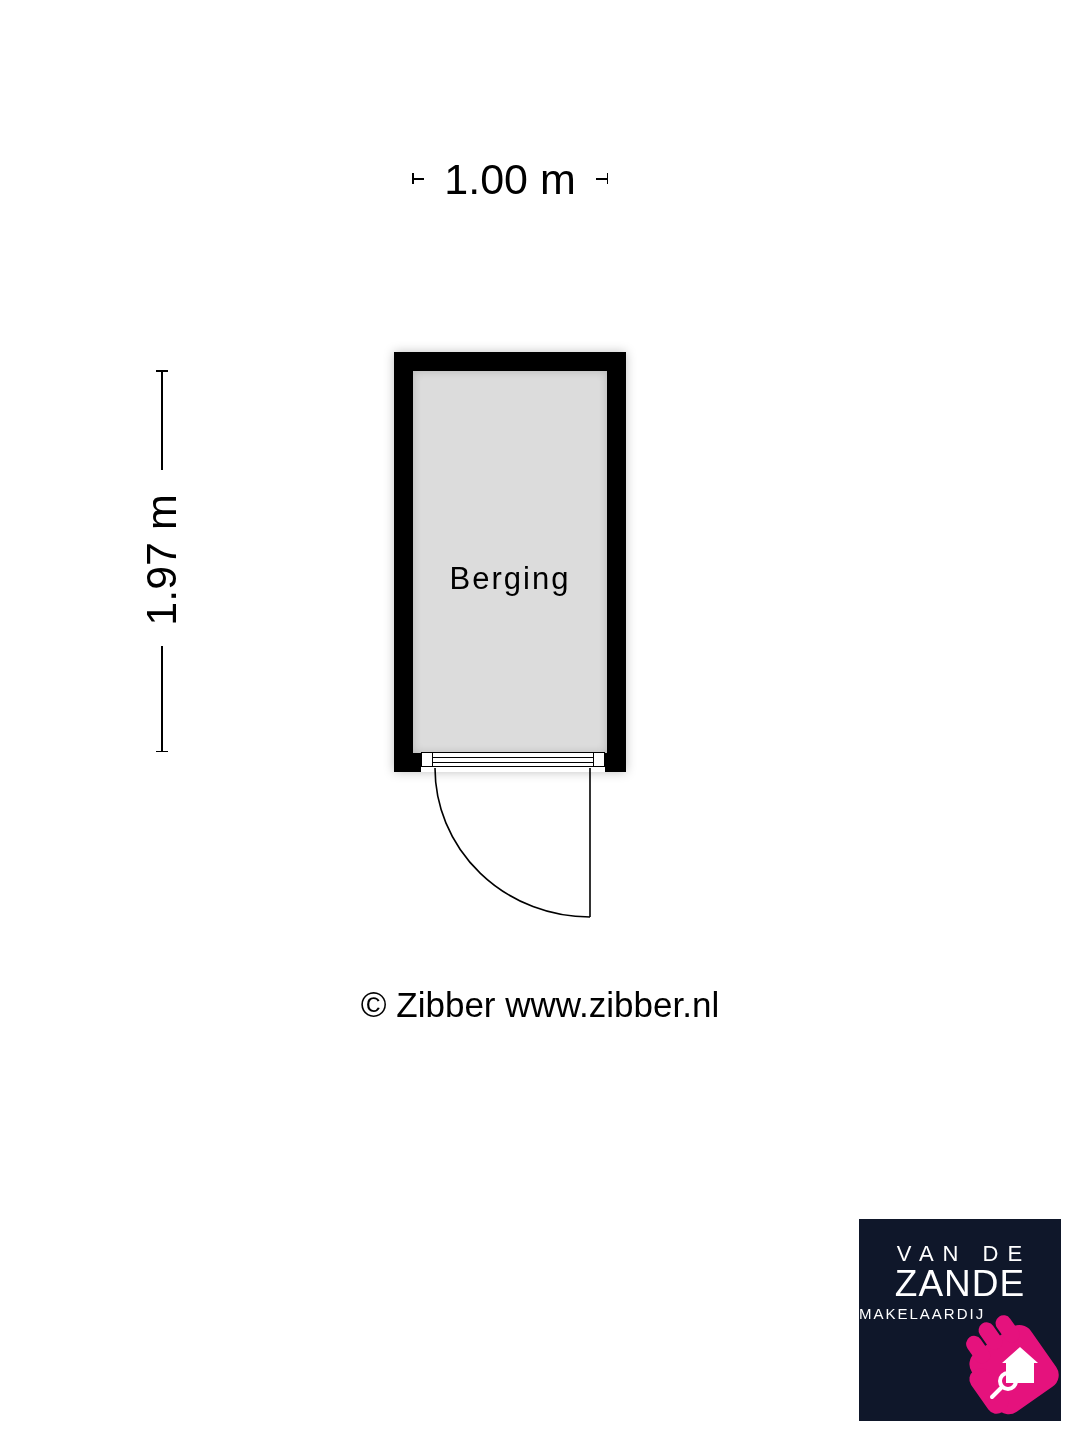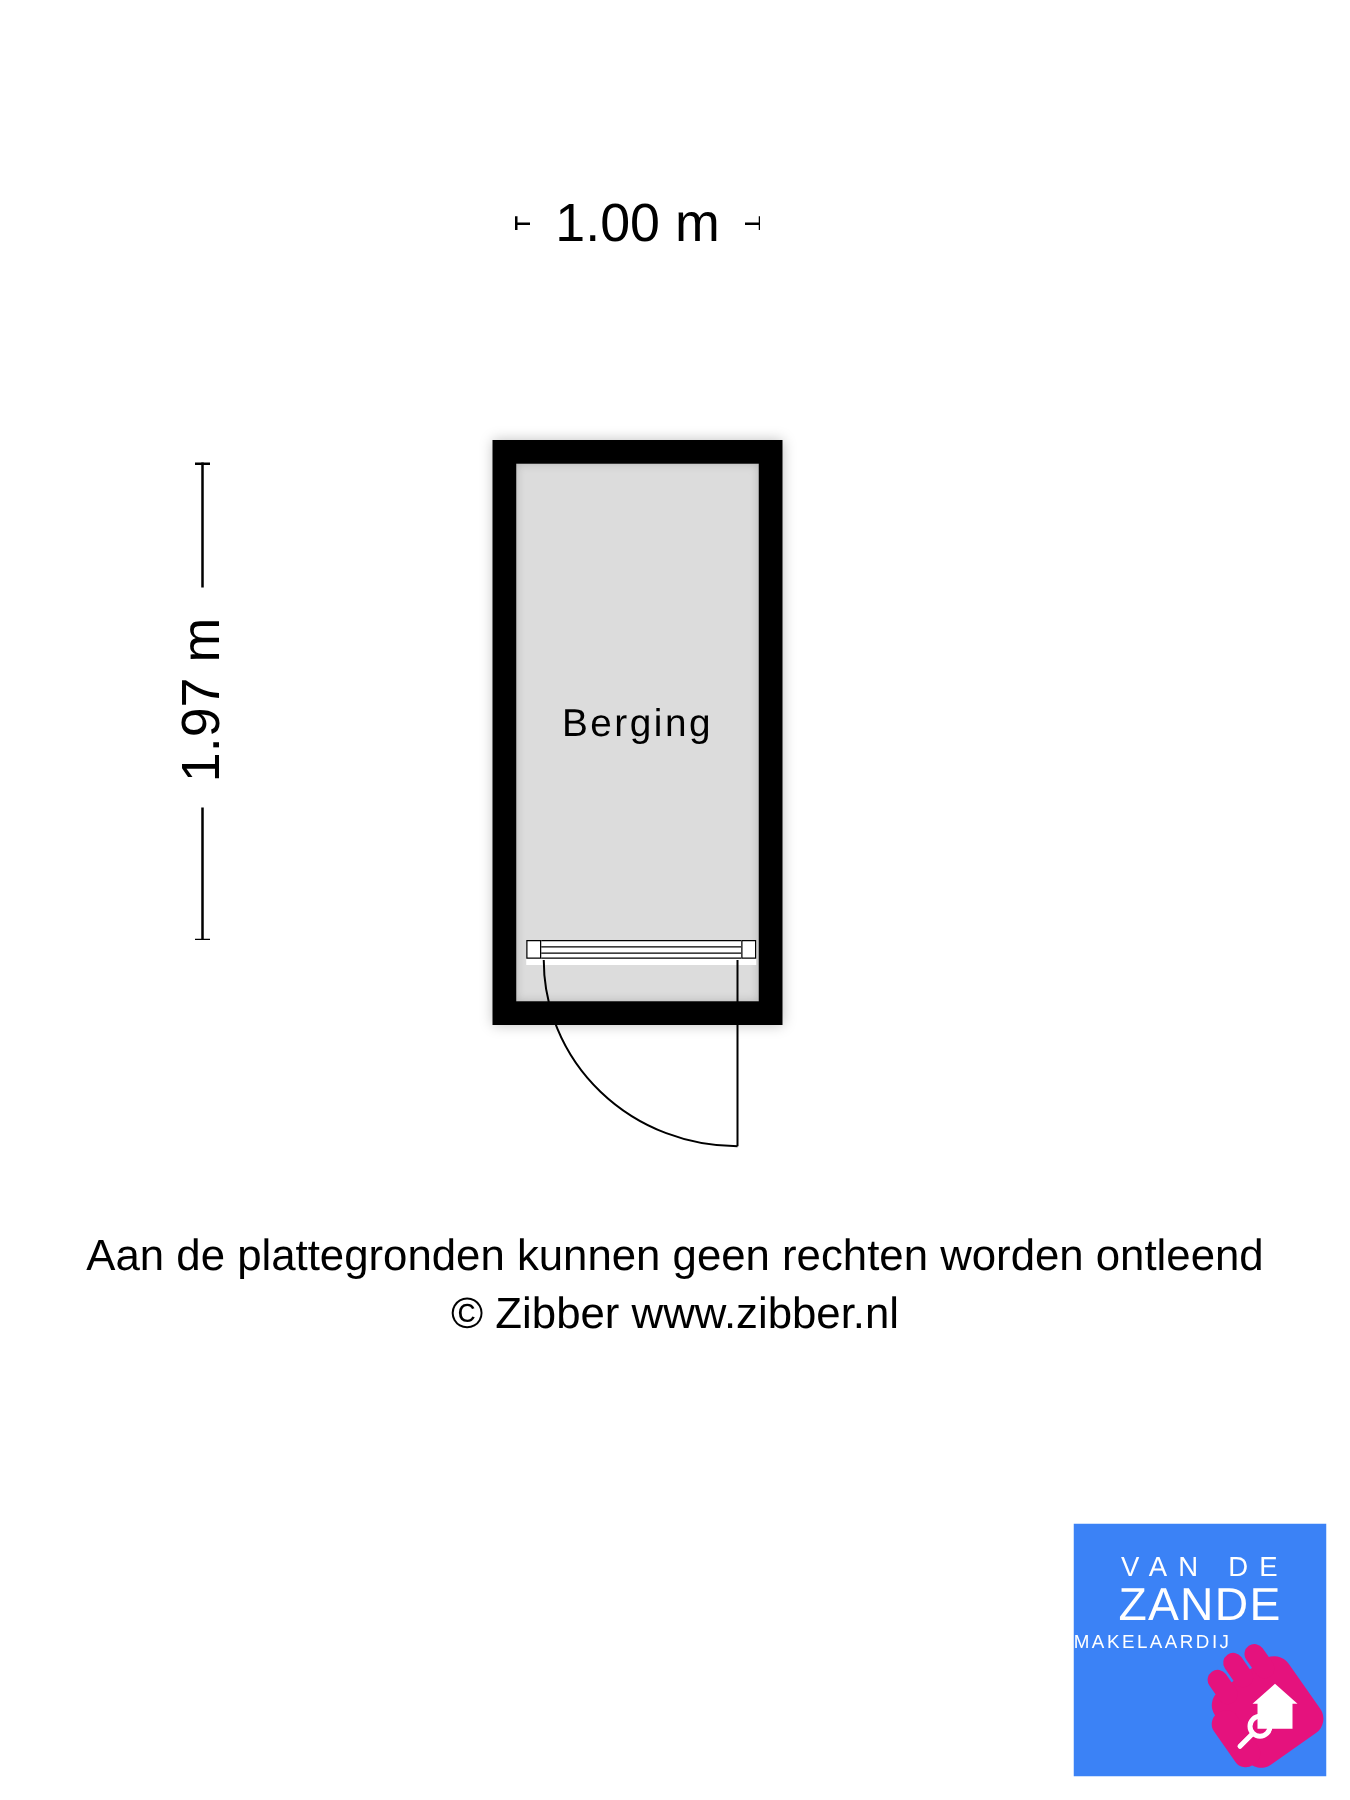--- a/index.html
+++ b/index.html
@@ -51,21 +51,21 @@
     .dim-height .cap.top { top: 0; }
     .dim-height .cap.bot { bottom: 0; }
     .dim-height .label {
       position: absolute; left: 31px; top: 190px;
       transform: translate(-50%, -50%) rotate(-90deg);
       white-space: nowrap; font-size: 43px; line-height: 50px;
     }
 
     
     .room-wall {
-      left: 394px; top: 352px; width: 232px; height: 468px;
+      left: 394px; top: 352px; width: 232px; height: 420px;
       background: #000;
       box-shadow: 0 0 10px rgba(0,0,0,0.25);
     }
     .room-floor {
       position: absolute; left: 19px; top: 19px; right: 19px; bottom: 19px;
       background: #dcdcdc;
       box-shadow: inset 0 0 8px rgba(0,0,0,0.18);
     }
     .room-label {
       position: absolute; left: 0; right: 0; top: 190px;
@@ -94,21 +94,21 @@
 
     
     .disclaimer {
       left: 0; top: 982px; width: 1080px; text-align: center;
       font-size: 35px; line-height: 46px;
     }
 
     
     .logo {
       left: 859px; top: 1219px; width: 202px; height: 202px;
-      background: #3b82f6; overflow: hidden;
+      background: #0f172a; overflow: hidden;
     }
     .logo .l1 {
       position: absolute; left: 0; right: 0; top: 22px; text-align: center;
       color: #fff; font-size: 22px; letter-spacing: 9px; padding-left: 8px;
     }
     .logo .l2 {
       position: absolute; left: 0; right: 0; top: 44px; text-align: center;
       color: #fff; font-size: 37px; font-weight: normal; letter-spacing: 1px;
     }
     .logo .l3 {
@@ -145,21 +145,20 @@
   <span class="threshold"></span>
   <span class="door-jamb r"></span>
 </div>
 
 <svg class="abs door-swing" width="170" height="160" viewBox="0 0 170 160">
   <line x1="160" y1="4" x2="160" y2="153" stroke="#000" stroke-width="1.6"></line>
   <path d="M 5 4 A 155 149 0 0 0 160 153" fill="none" stroke="#000" stroke-width="1.6"></path>
 </svg>
 
 <div class="abs disclaimer">
-  <div>Aan de plattegronden kunnen geen rechten worden ontleend</div>
   <div>© Zibber www.zibber.nl</div>
 </div>
 
 <div class="abs logo">
   <div class="l1">VAN DE</div>
   <div class="l2">ZANDE</div>
   <div class="l3">MAKELAARDIJ</div>
   <svg class="emblem" width="100" height="110" viewBox="0 0 100 110">
     <g transform="rotate(-35 50 55)">
       <rect x="12" y="22" width="72" height="72" rx="14" fill="#e5127d"></rect>

